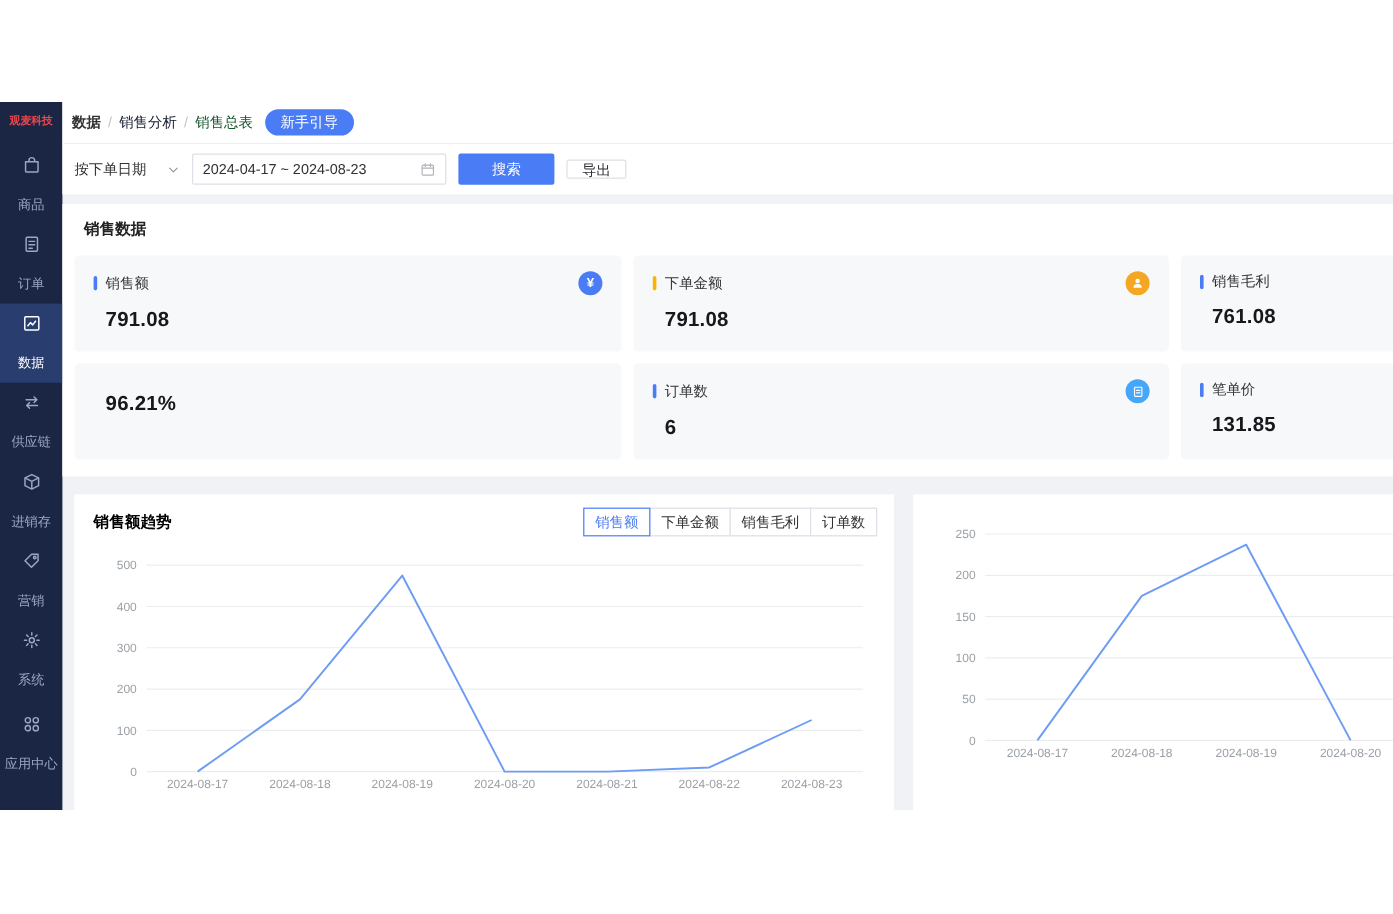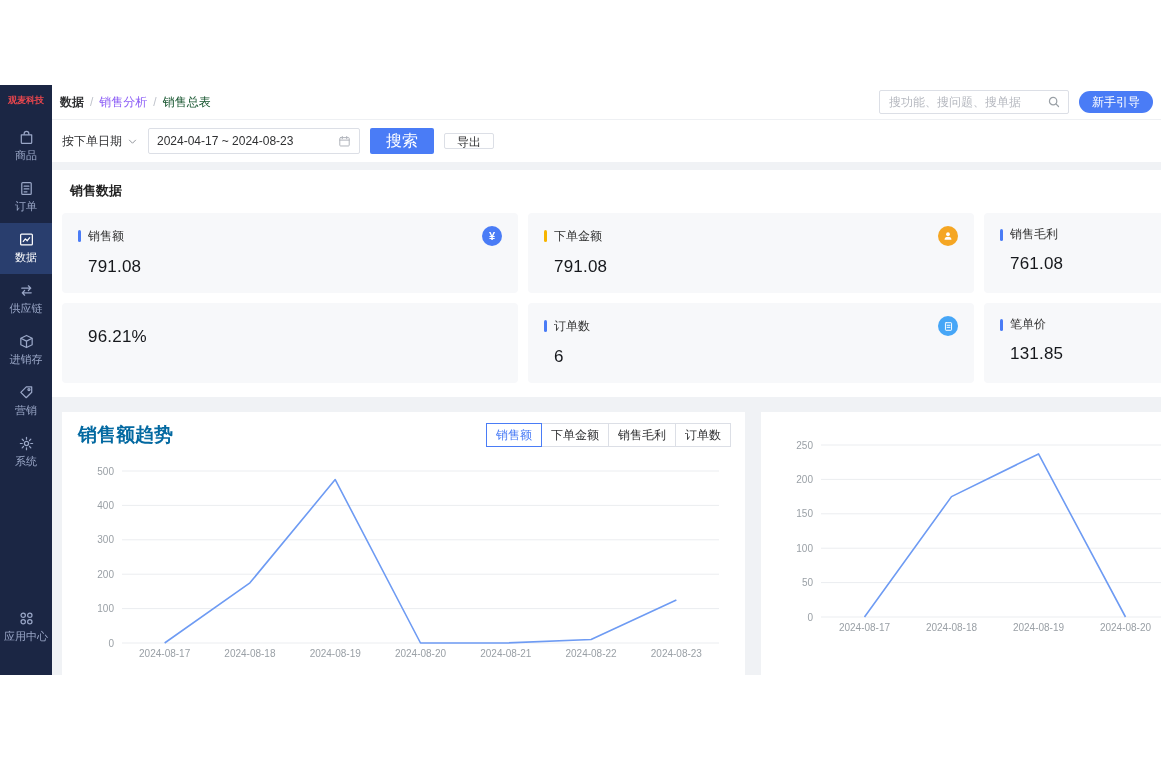--- a/index.html
+++ b/index.html
@@ -8,64 +8,64 @@
     font-family:"Liberation Sans",sans-serif;
   }
   .app{
     position:absolute;left:0;top:85px;width:1161px;height:590px;
     display:flex;background:#f0f2f5;overflow:hidden;
   }
   
   .sidebar{width:52px;flex-shrink:0;background:#1b2644;display:flex;flex-direction:column;align-items:center;}
   .logo{color:#e8464d;font-size:9px;font-weight:bold;padding:9px 2px 10px;white-space:nowrap;}
   .nav{width:100%;display:flex;flex-direction:column;margin-top:4px;}
-  .nav-item{display:flex;flex-direction:column;align-items:center;gap:2px;padding:8px 0 9px;
+  .nav-item{display:flex;flex-direction:column;align-items:center;gap:17px;padding:8px 0 9px;
     font-size:11px;color:#9aa7c7;cursor:pointer;width:100%;}
   .nav-item svg{width:17px;height:17px;}
   .nav-item.active{background:#293e6e;color:#fff;}
   .app-center{margin-top:auto;margin-bottom:22px;}
   
   .main{flex:1;min-width:0;display:flex;flex-direction:column;}
   .topbar{height:34px;background:#fff;border-bottom:1px solid #eef0f3;display:flex;align-items:center;padding:0 6px 0 8px;flex-shrink:0;}
   .breadcrumb{font-size:12px;display:flex;align-items:center;gap:6px;color:#333;}
   .crumb-first{font-weight:bold;color:#303133;}
-  .crumb-mid{color:#8b5cf6;}
+  .crumb-mid{color:#0f172a;}
   .crumb-sep{color:#c0c4cc;}
   .crumb-last{color:#14532d;}
   .search-box{margin-left:auto;width:190px;height:24px;border:1px solid #dcdfe6;border-radius:2px;
     display:flex;align-items:center;background:#fff;padding:0 7px;box-sizing:border-box;}
   .search-box input{border:none;outline:none;flex:1;font-size:12px;color:#333;min-width:0;background:transparent;}
   .search-box input::placeholder{color:#b6b9c0;}
   .guide-btn{margin-left:10px;margin-right:2px;background:#4a7cf6;color:#ffffff;font-size:12px;border:none;
     border-radius:11px;height:22px;padding:0 13px;cursor:pointer;white-space:nowrap;}
   .filterbar{height:42px;background:#fff;display:flex;align-items:center;gap:10px;padding:0 10px;flex-shrink:0;}
-  .date-type{font-size:12px;color:#303133;display:flex;align-items:center;gap:5px;cursor:pointer;}
+  .date-type{font-size:12px;color:#303133;display:flex;align-items:center;gap:17px;cursor:pointer;}
   .date-input{width:212px;height:26px;border:1px solid #dcdfe6;border-radius:2px;background:#fff;
     display:flex;align-items:center;justify-content:space-between;font-size:12px;color:#303133;
     padding:0 8px;box-sizing:border-box;cursor:pointer;}
-  .btn-primary{background:#4a7cf6;color:#fff;font-size:16px;border:none;border-radius:2px;height:26px;padding:0 16px;cursor:pointer;}
+  .btn-primary{background:#4a7cf6;color:#fff;font-size:12px;border:none;border-radius:2px;height:26px;padding:0 28px;cursor:pointer;}
   .btn-plain{background:#fff;color:#303133;font-size:12px;border:1px solid #dcdfe6;border-radius:2px;height:16px;padding:0 12px;cursor:pointer;}
   
   .section1{background:#fff;margin-top:8px;padding:8px 0 14px 10px;flex-shrink:0;}
   .section1-title{font-size:13px;font-weight:bold;color:#222;margin:4px 0 13px 8px;}
   .cards{display:grid;grid-template-columns:456px 446px 446px;gap:10px;}
   .card{background:#f7f8fa;border-radius:4px;height:80px;padding:13px 16px;box-sizing:border-box;}
   .card-top{display:flex;align-items:center;}
   .accent{width:3px;height:12px;border-radius:1.5px;margin-right:7px;background:#4a7cf6;}
   .card-label{font-size:12px;color:#333;}
   .card-icon{margin-left:auto;width:20px;height:20px;border-radius:50%;display:flex;align-items:center;
     justify-content:center;color:#fff;font-size:11px;font-weight:bold;}
-  .card-value{font-size:17px;font-weight:normal;color:#16181c;margin-top:11px;margin-left:10px;letter-spacing:.2px;}
+  .card-value{font-size:17px;font-weight:bold;color:#16181c;margin-top:11px;margin-left:10px;letter-spacing:.2px;}
   
   .panels{display:flex;gap:16px;margin:15px 0 0 10px;flex:1;min-height:0;}
   .panel{background:#fff;padding:10px 12px;box-sizing:border-box;}
   .panel-left{width:683px;flex-shrink:0;}
   .panel-right{flex:1;min-width:0;overflow:hidden;}
   .panel-head{display:flex;align-items:center;justify-content:space-between;height:26px;}
-  .panel-title{font-size:19px;font-weight:bold;color:#0369a1;margin-left:4px;white-space:nowrap;}
+  .panel-title{font-size:13px;font-weight:bold;color:#000000;margin-left:4px;white-space:nowrap;}
   .tabs{display:flex;margin-right:2px;}
   .tab{font-size:12px;color:#303133;background:#fff;border:1px solid #dcdfe6;height:22px;padding:0 9px;
     margin-left:-1px;display:flex;align-items:center;cursor:pointer;position:relative;}
   .tab.active{color:#4a7cf6;border-color:#4a7cf6;z-index:1;}
   .chart{margin-top:8px;}
   .chart-left{width:659px;height:207px;}
   .chart-right{width:410px;height:207px;}
 </style>
 </head>
 <body>
@@ -138,27 +138,20 @@
 
   <div class="main">
 
     <div class="topbar">
       <div class="breadcrumb">
         <span class="crumb-first">数据</span>
         <span class="crumb-sep">/</span>
         <span class="crumb-mid">销售分析</span>
         <span class="crumb-sep">/</span>
         <span class="crumb-last">销售总表</span>
-      </div>
-      <div class="search-box">
-        <input type="text" placeholder="搜功能、搜问题、搜单据" style="">
-        <svg viewBox="0 0 16 16" fill="none" stroke="#9aa0a6" stroke-width="1.4" width="14" height="14" stroke-linecap="round">
-            <circle cx="7" cy="7" r="4.2"></circle>
-            <path d="m10.2 10.2 3 3"></path>
-          </svg>
       </div>
       <button class="guide-btn">新手引导</button>
     </div>
 
     <div class="filterbar">
       <div class="date-type">
         <span>按下单日期</span>
         <svg viewBox="0 0 16 16" fill="none" stroke="#909399" stroke-width="1.4" width="11" height="11" stroke-linecap="round" stroke-linejoin="round">
             <path d="m3.5 6 4.5 4.5L12.5 6"></path>
           </svg>

